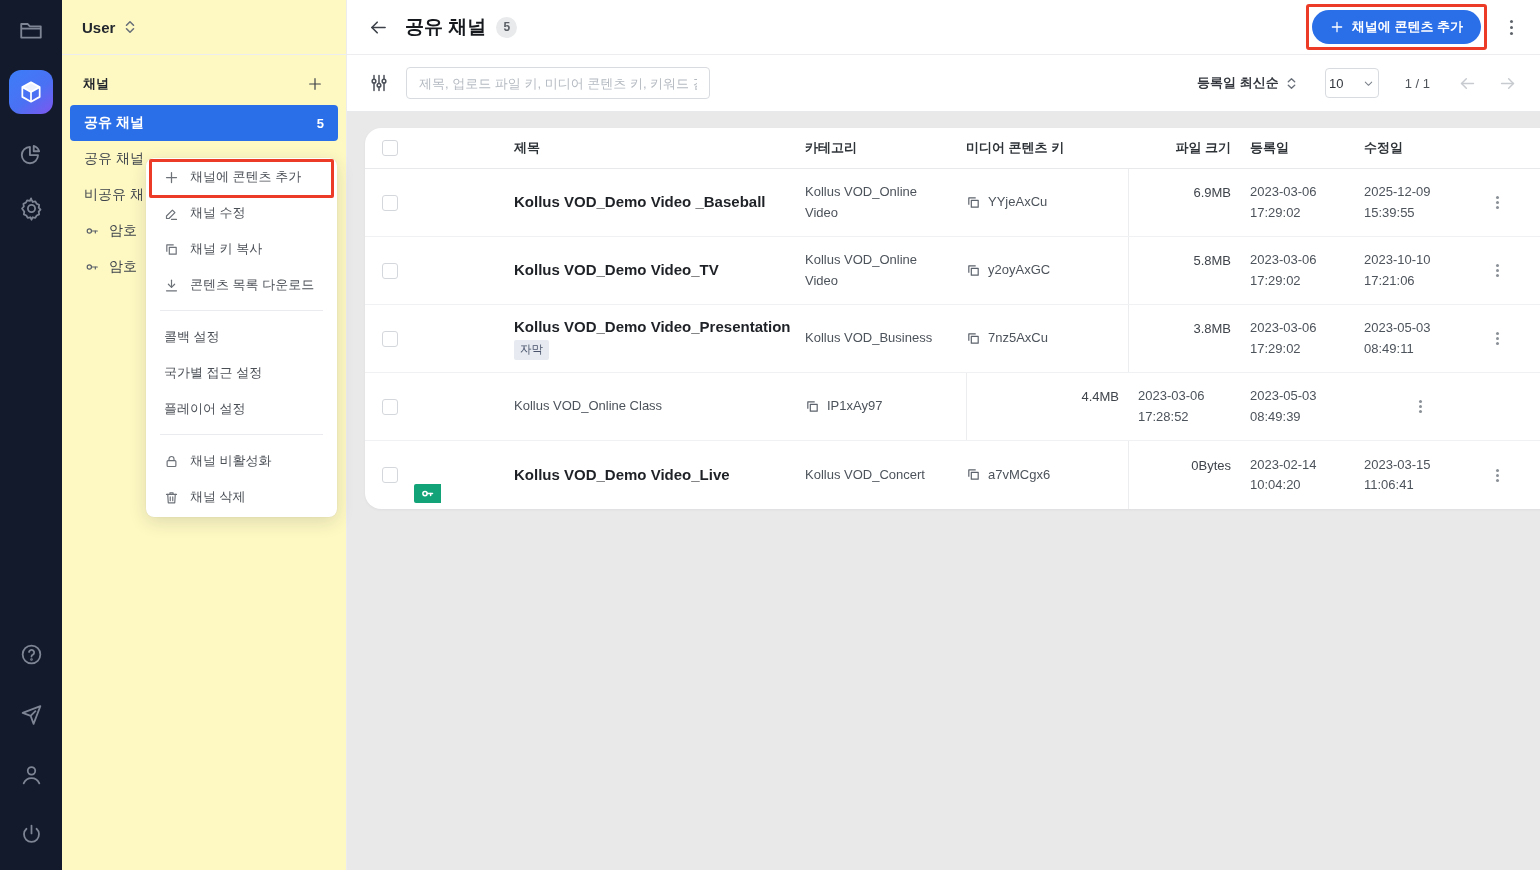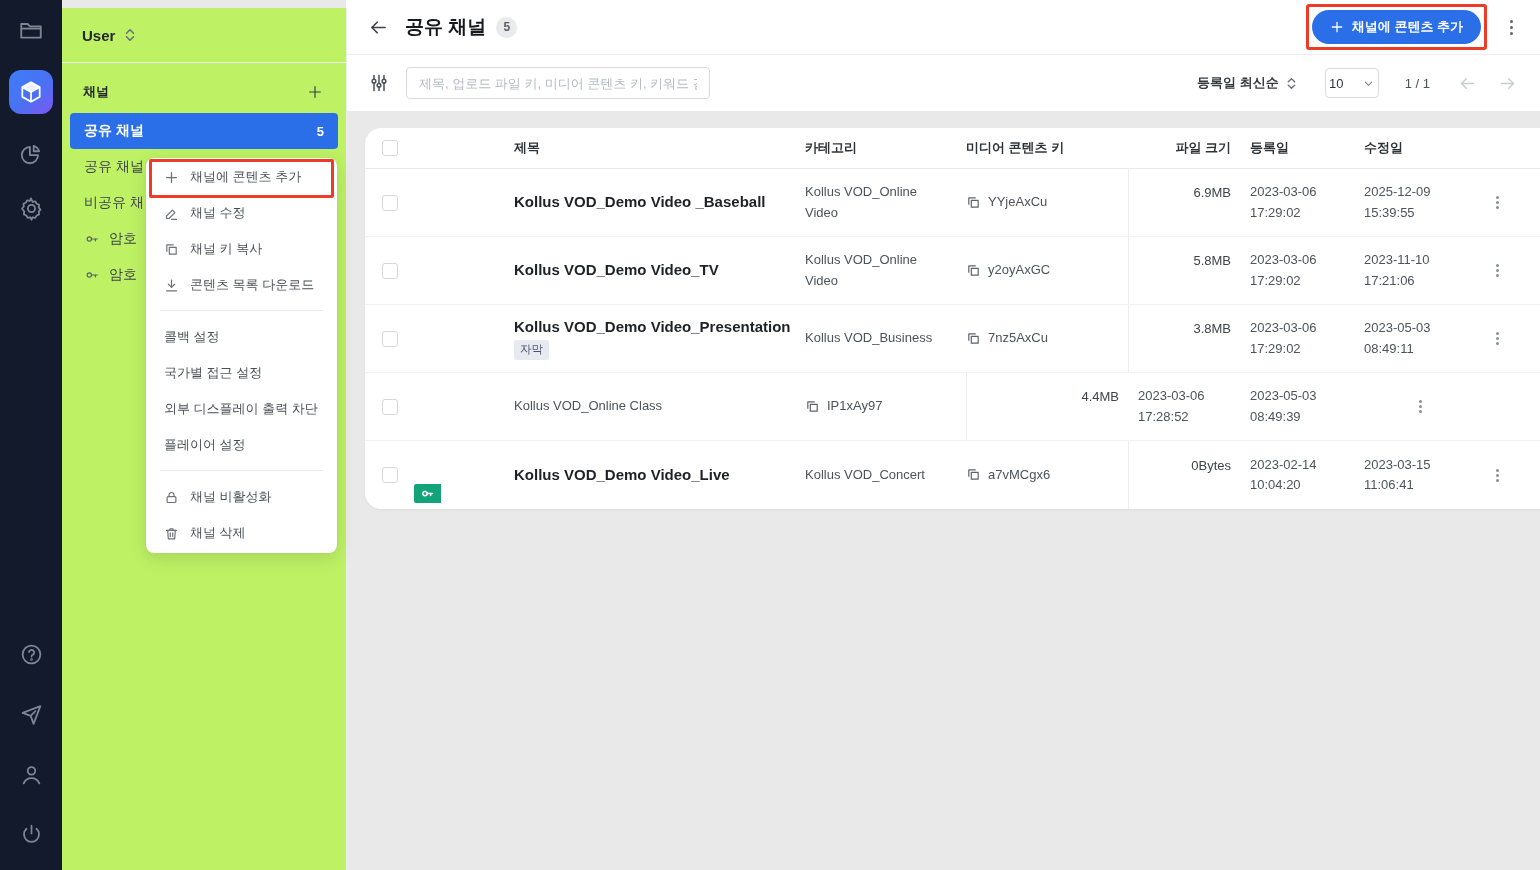--- a/index.html
+++ b/index.html
@@ -23,22 +23,22 @@
   .rail-top { display:flex; flex-direction:column; align-items:center; gap:26px; }
   .rail-tile {
     width:44px; height:44px; border-radius:12px; cursor:pointer;
     background:linear-gradient(140deg,#3f7bf7 10%,#4a71f3 55%,#7e57f0 100%);
     display:flex; align-items:center; justify-content:center;
   }
   .rail-bottom { margin-top:auto; display:flex; flex-direction:column; align-items:center; gap:32px; }
 
   
   .sidebar {
-    position:absolute; left:62px; top:8px; bottom:0; width:284px;
-    background:#bef264; z-index:10; box-shadow:1px 0 0 #ececee;
+    position:absolute; left:62px; top:0; bottom:0; width:284px;
+    background:#fef9c3; z-index:10; box-shadow:1px 0 0 #ececee;
   }
   .user-row {
     height:55px; display:flex; align-items:center; padding:0 20px;
     border-bottom:1px solid #ededef; cursor:pointer;
   }
   .user-row .user-name { font-size:15px; font-weight:700; color:#23272e; }
   .user-row .updown { margin-left:9px; color:#6a7079; }
   .section-row {
     margin-top:16px; height:26px; padding:0 21px;
     display:flex; align-items:center; justify-content:space-between;
@@ -402,21 +402,21 @@
               <rect x="8.5" y="8.5" width="11" height="11"></rect>
               <path d="M4.5 15.5v-11h11"></path>
             </svg>
         </span>
         <span>y2oyAxGC</span>
       </span>
       <span class="cell-size">
           <span class="size-text">5.8MB</span>
         </span>
       <span class="cell-date"><span>2023-03-06</span><br><span>17:29:02</span></span>
-      <span class="cell-date"><span>2023-11-10</span><br><span>17:21:06</span></span>
+      <span class="cell-date"><span>2023-10-10</span><br><span>17:21:06</span></span>
       <span class="kebab row-kebab">
           <span class="dots sm"></span>
         </span>
     </div>
 
     <div class="tgrid trow">
       <span class="checkbox"></span>
       <span class="thumb-wrap"><span class="thumb t3"></span></span>
       <span class="cell-title">
         <span class="row-title">Kollus VOD_Demo Video_Presentation</span><br>
@@ -543,23 +543,20 @@
 
   <div class="cm-divider"></div>
 
   <div class="cm-item">
       <span>콜백 설정</span>
     </div>
   <div class="cm-item">
       <span>국가별 접근 설정</span>
     </div>
   <div class="cm-item">
-      <span>외부 디스플레이 출력 차단</span>
-    </div>
-  <div class="cm-item">
       <span>플레이어 설정</span>
     </div>
 
   <div class="cm-divider"></div>
 
   <div class="cm-item">
     <span class="cm-ic">
       <svg width="15" height="15" viewBox="0 0 24 24" fill="none" stroke="currentColor" stroke-width="1.9" stroke-linejoin="round">
           <rect x="5" y="10.5" width="14" height="9.5" rx="1.5"></rect>
           <path d="M8 10.5V8a4 4 0 0 1 8 0v2.5"></path>

